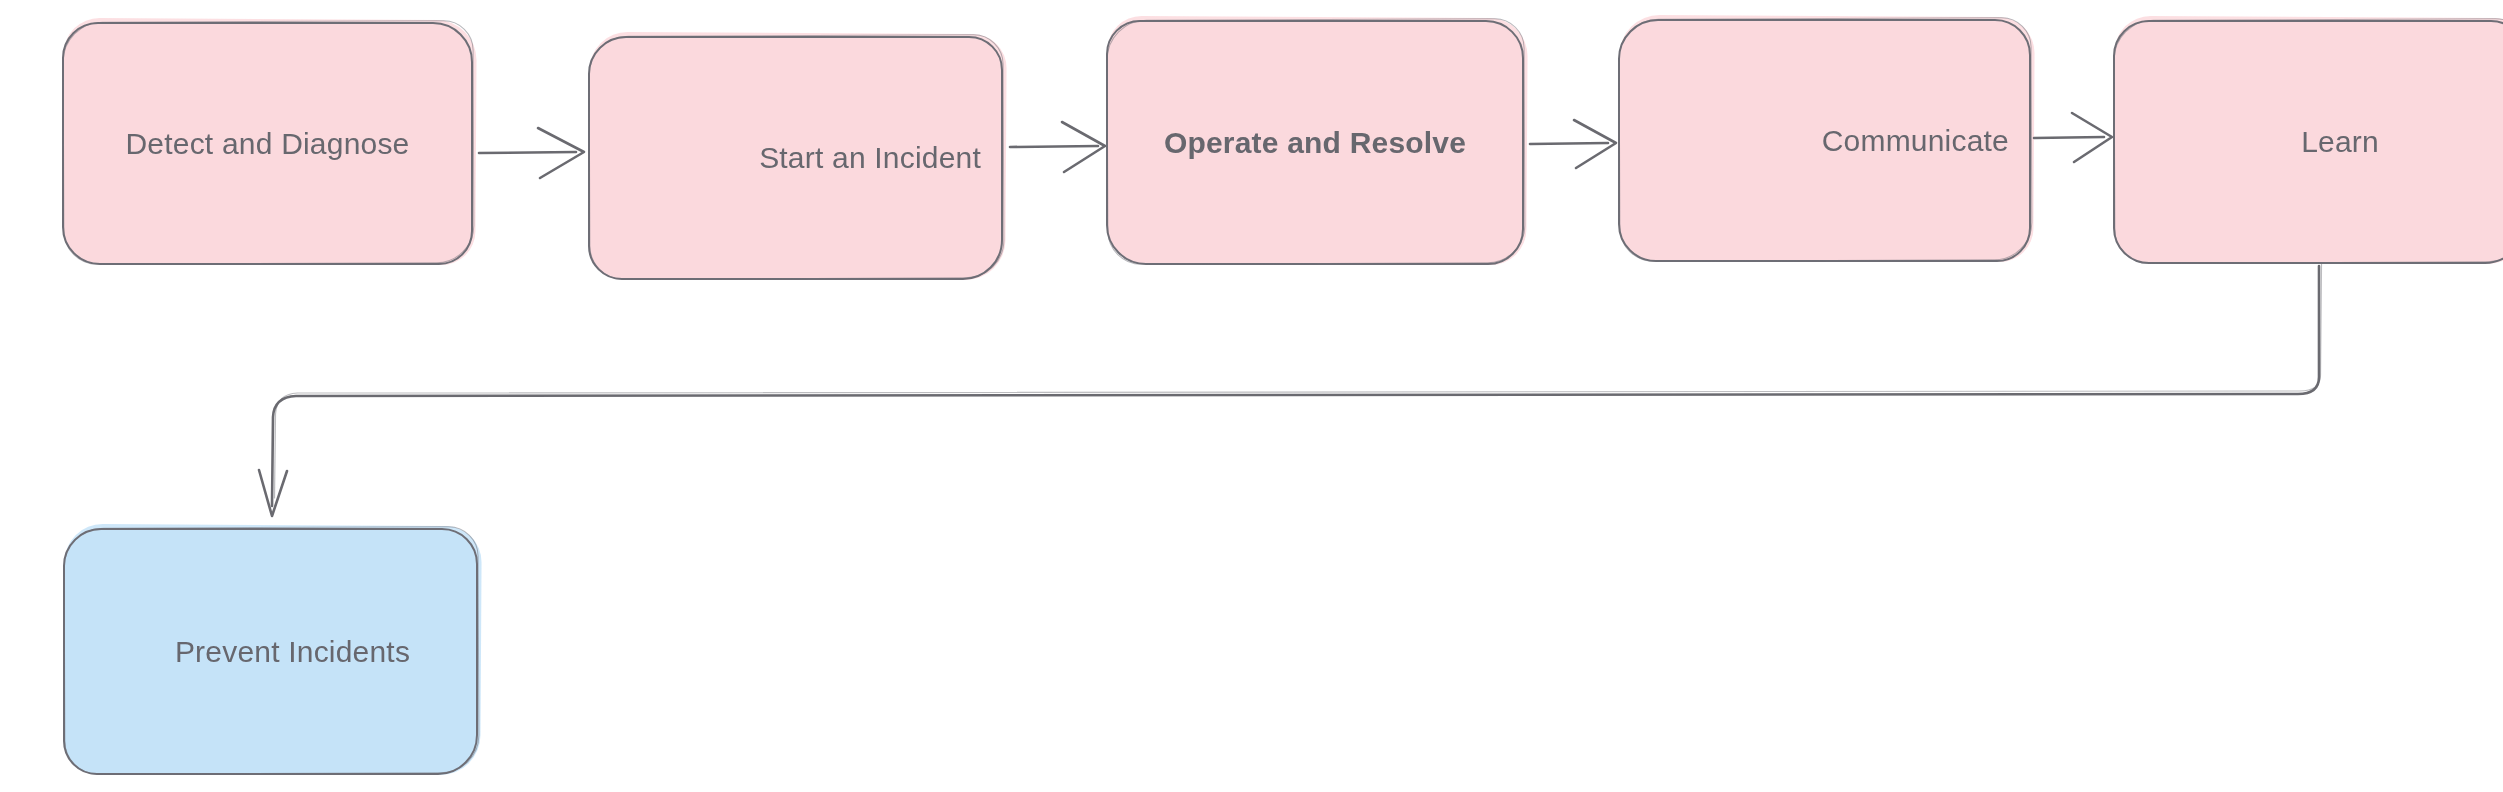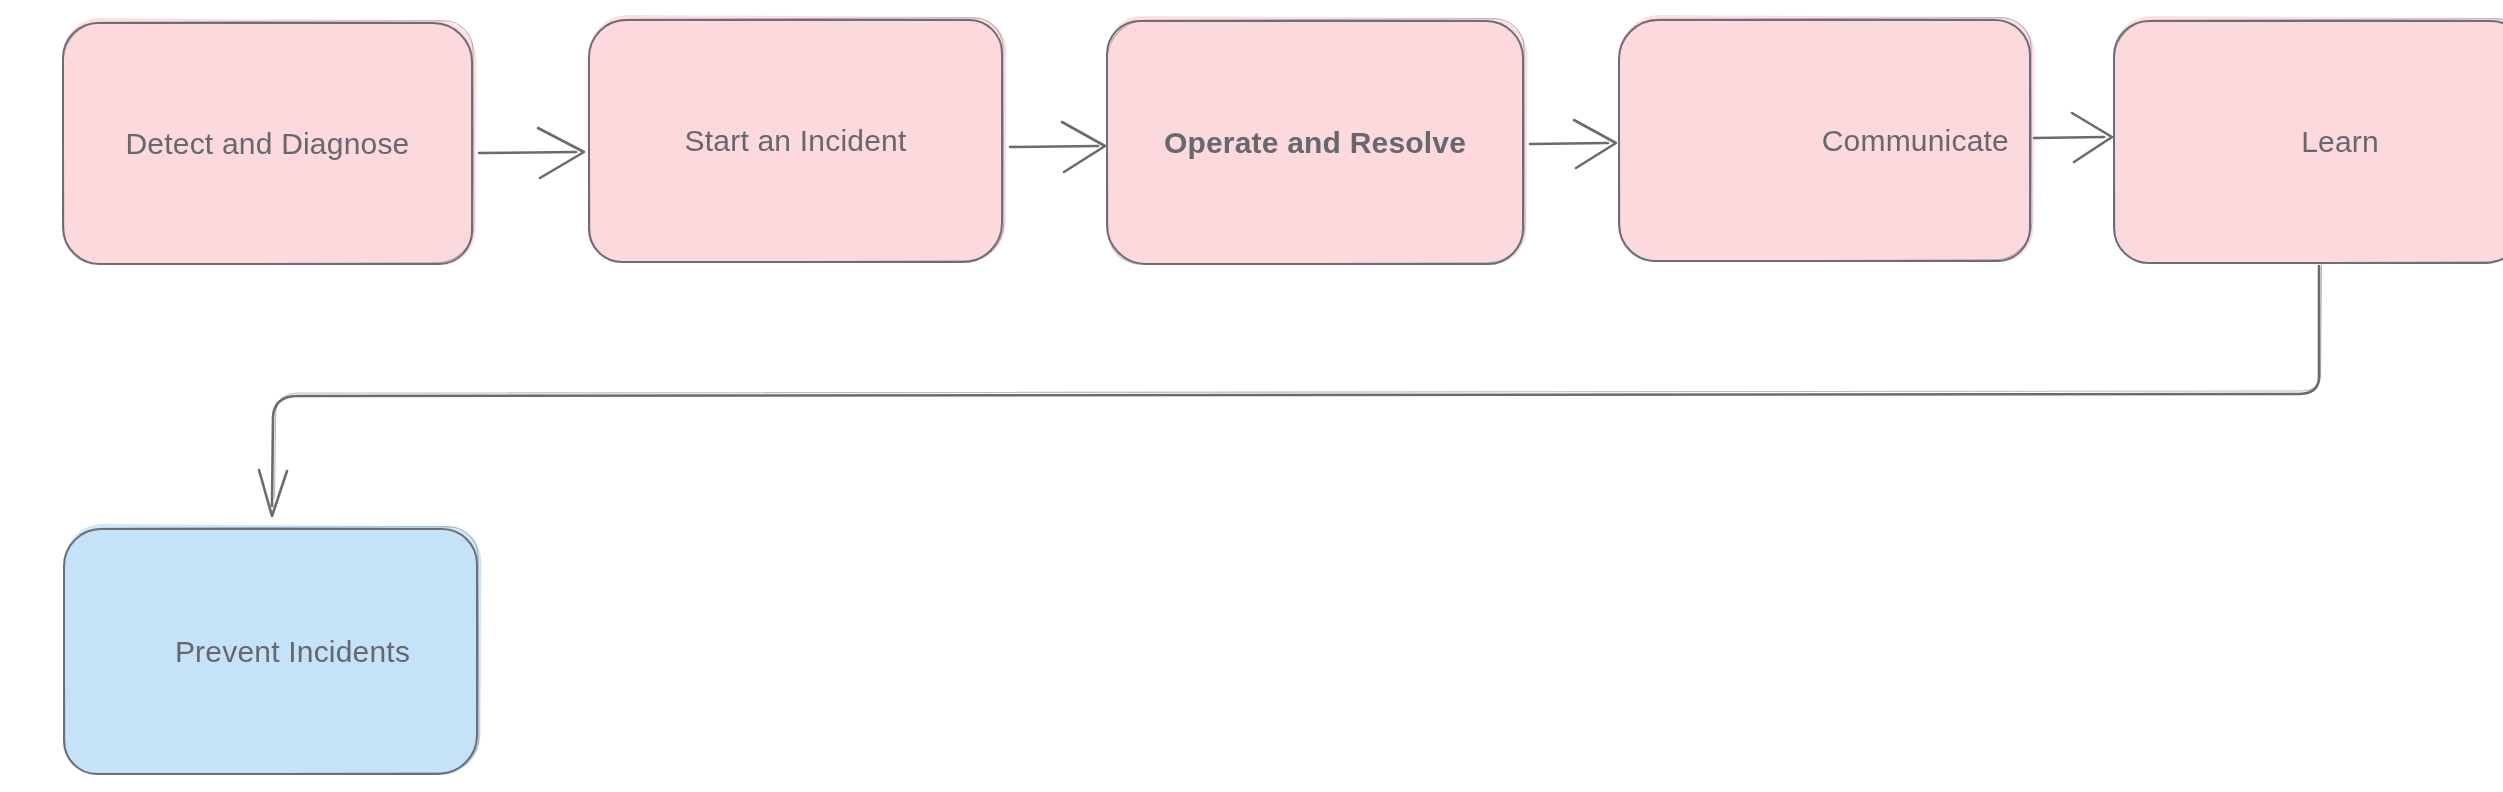--- a/index.html
+++ b/index.html
@@ -61,21 +61,21 @@
     font-size: 30px;
     letter-spacing: .2px;
     color: var(--label-text);
     padding: 0 20px;
     line-height: 1.25;
   }
   .process { background: var(--process-fill); }
   .prevent { background: var(--prevent-fill); }
 
   .n-detect      { left: 22px;   top: 22px;  width: 411px; height: 243px; border-radius: 36px 40px 34px 38px; }
-  .n-start       { left: 548px;  top: 19px;  width: 415px; height: 244px; border-radius: 38px 34px 40px 34px; }
+  .n-start       { left: 548px;  top: 36px;  width: 415px; height: 244px; border-radius: 38px 34px 40px 34px; justify-content: flex-end; }
   .n-operate     { left: 1066px; top: 20px;  width: 418px; height: 245px; border-radius: 34px 38px 36px 40px; font-weight: bold; }
   .n-communicate { left: 1578px; top: 19px;  width: 413px; height: 243px; border-radius: 40px 36px 34px 38px; justify-content: flex-end; }
   .n-learn       { left: 2073px; top: 20px;  width: 412px; height: 244px; border-radius: 36px 34px 40px 36px; padding-left: 42px; }
   .n-prevent     { left: 23px;   top: 528px; width: 415px; height: 247px; border-radius: 38px 36px 40px 34px; padding-left: 44px; }
 </style>
 </head>
 <body>
 
 <div class="canvas">
 

